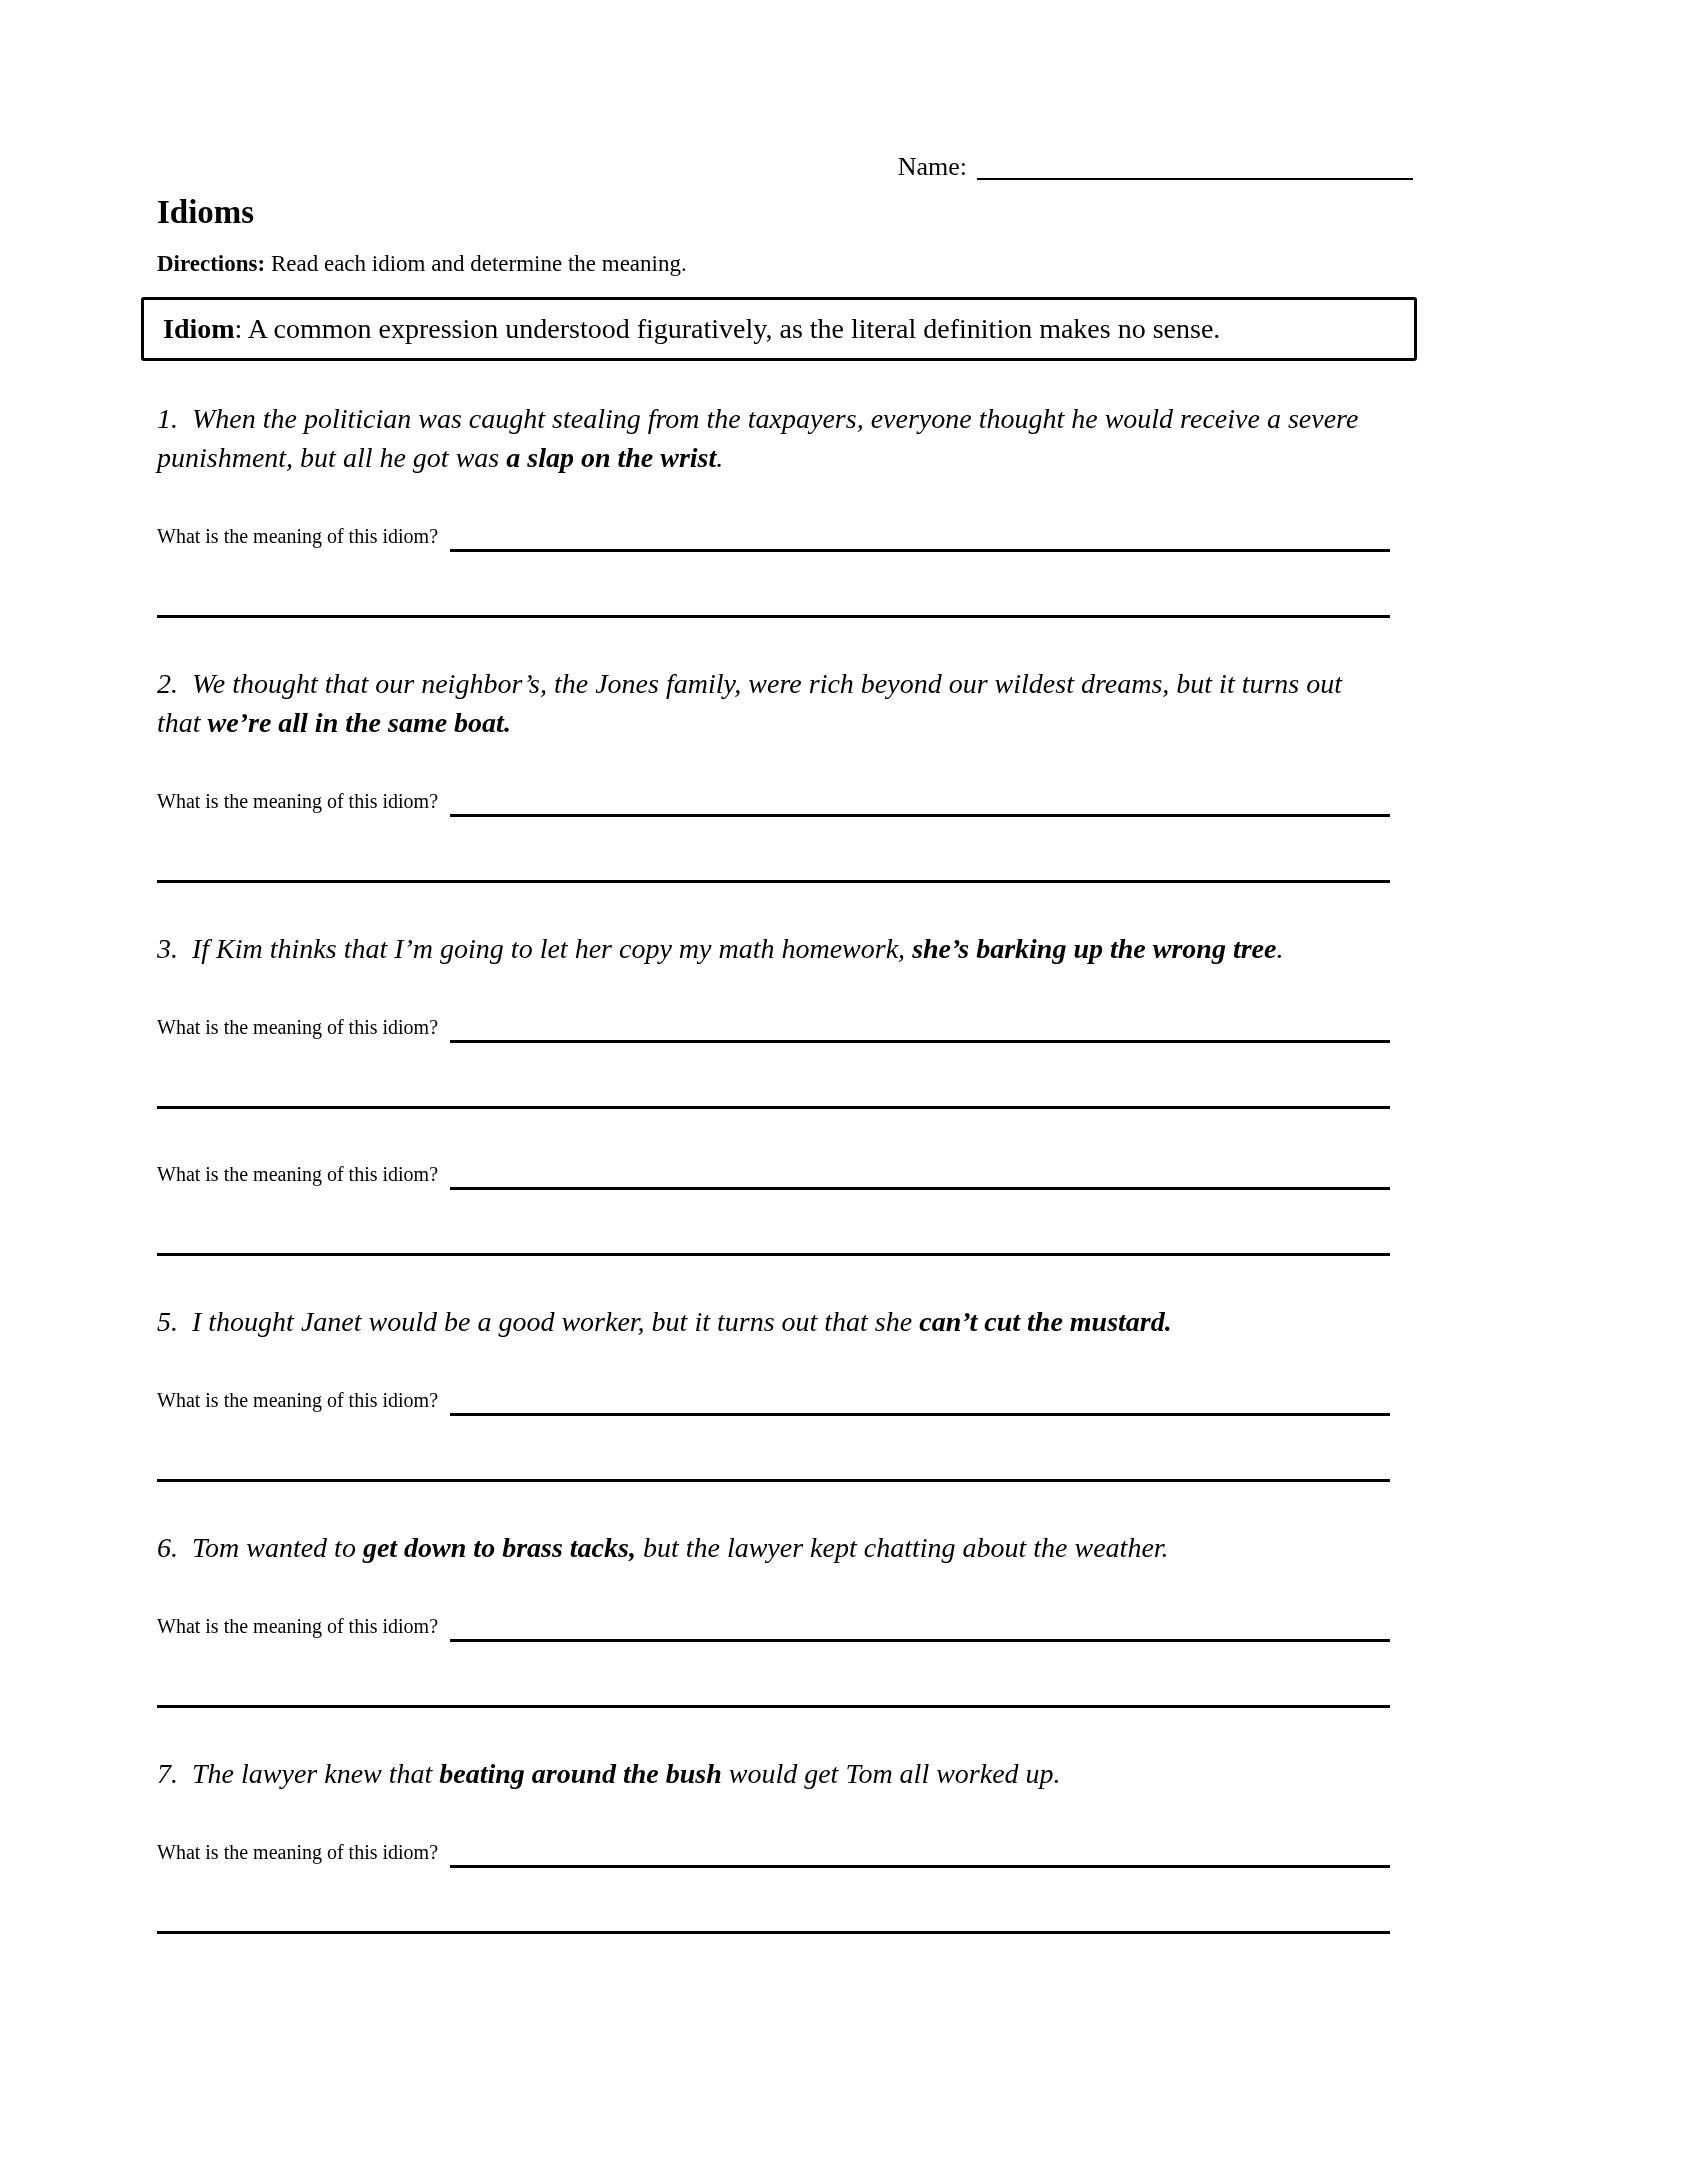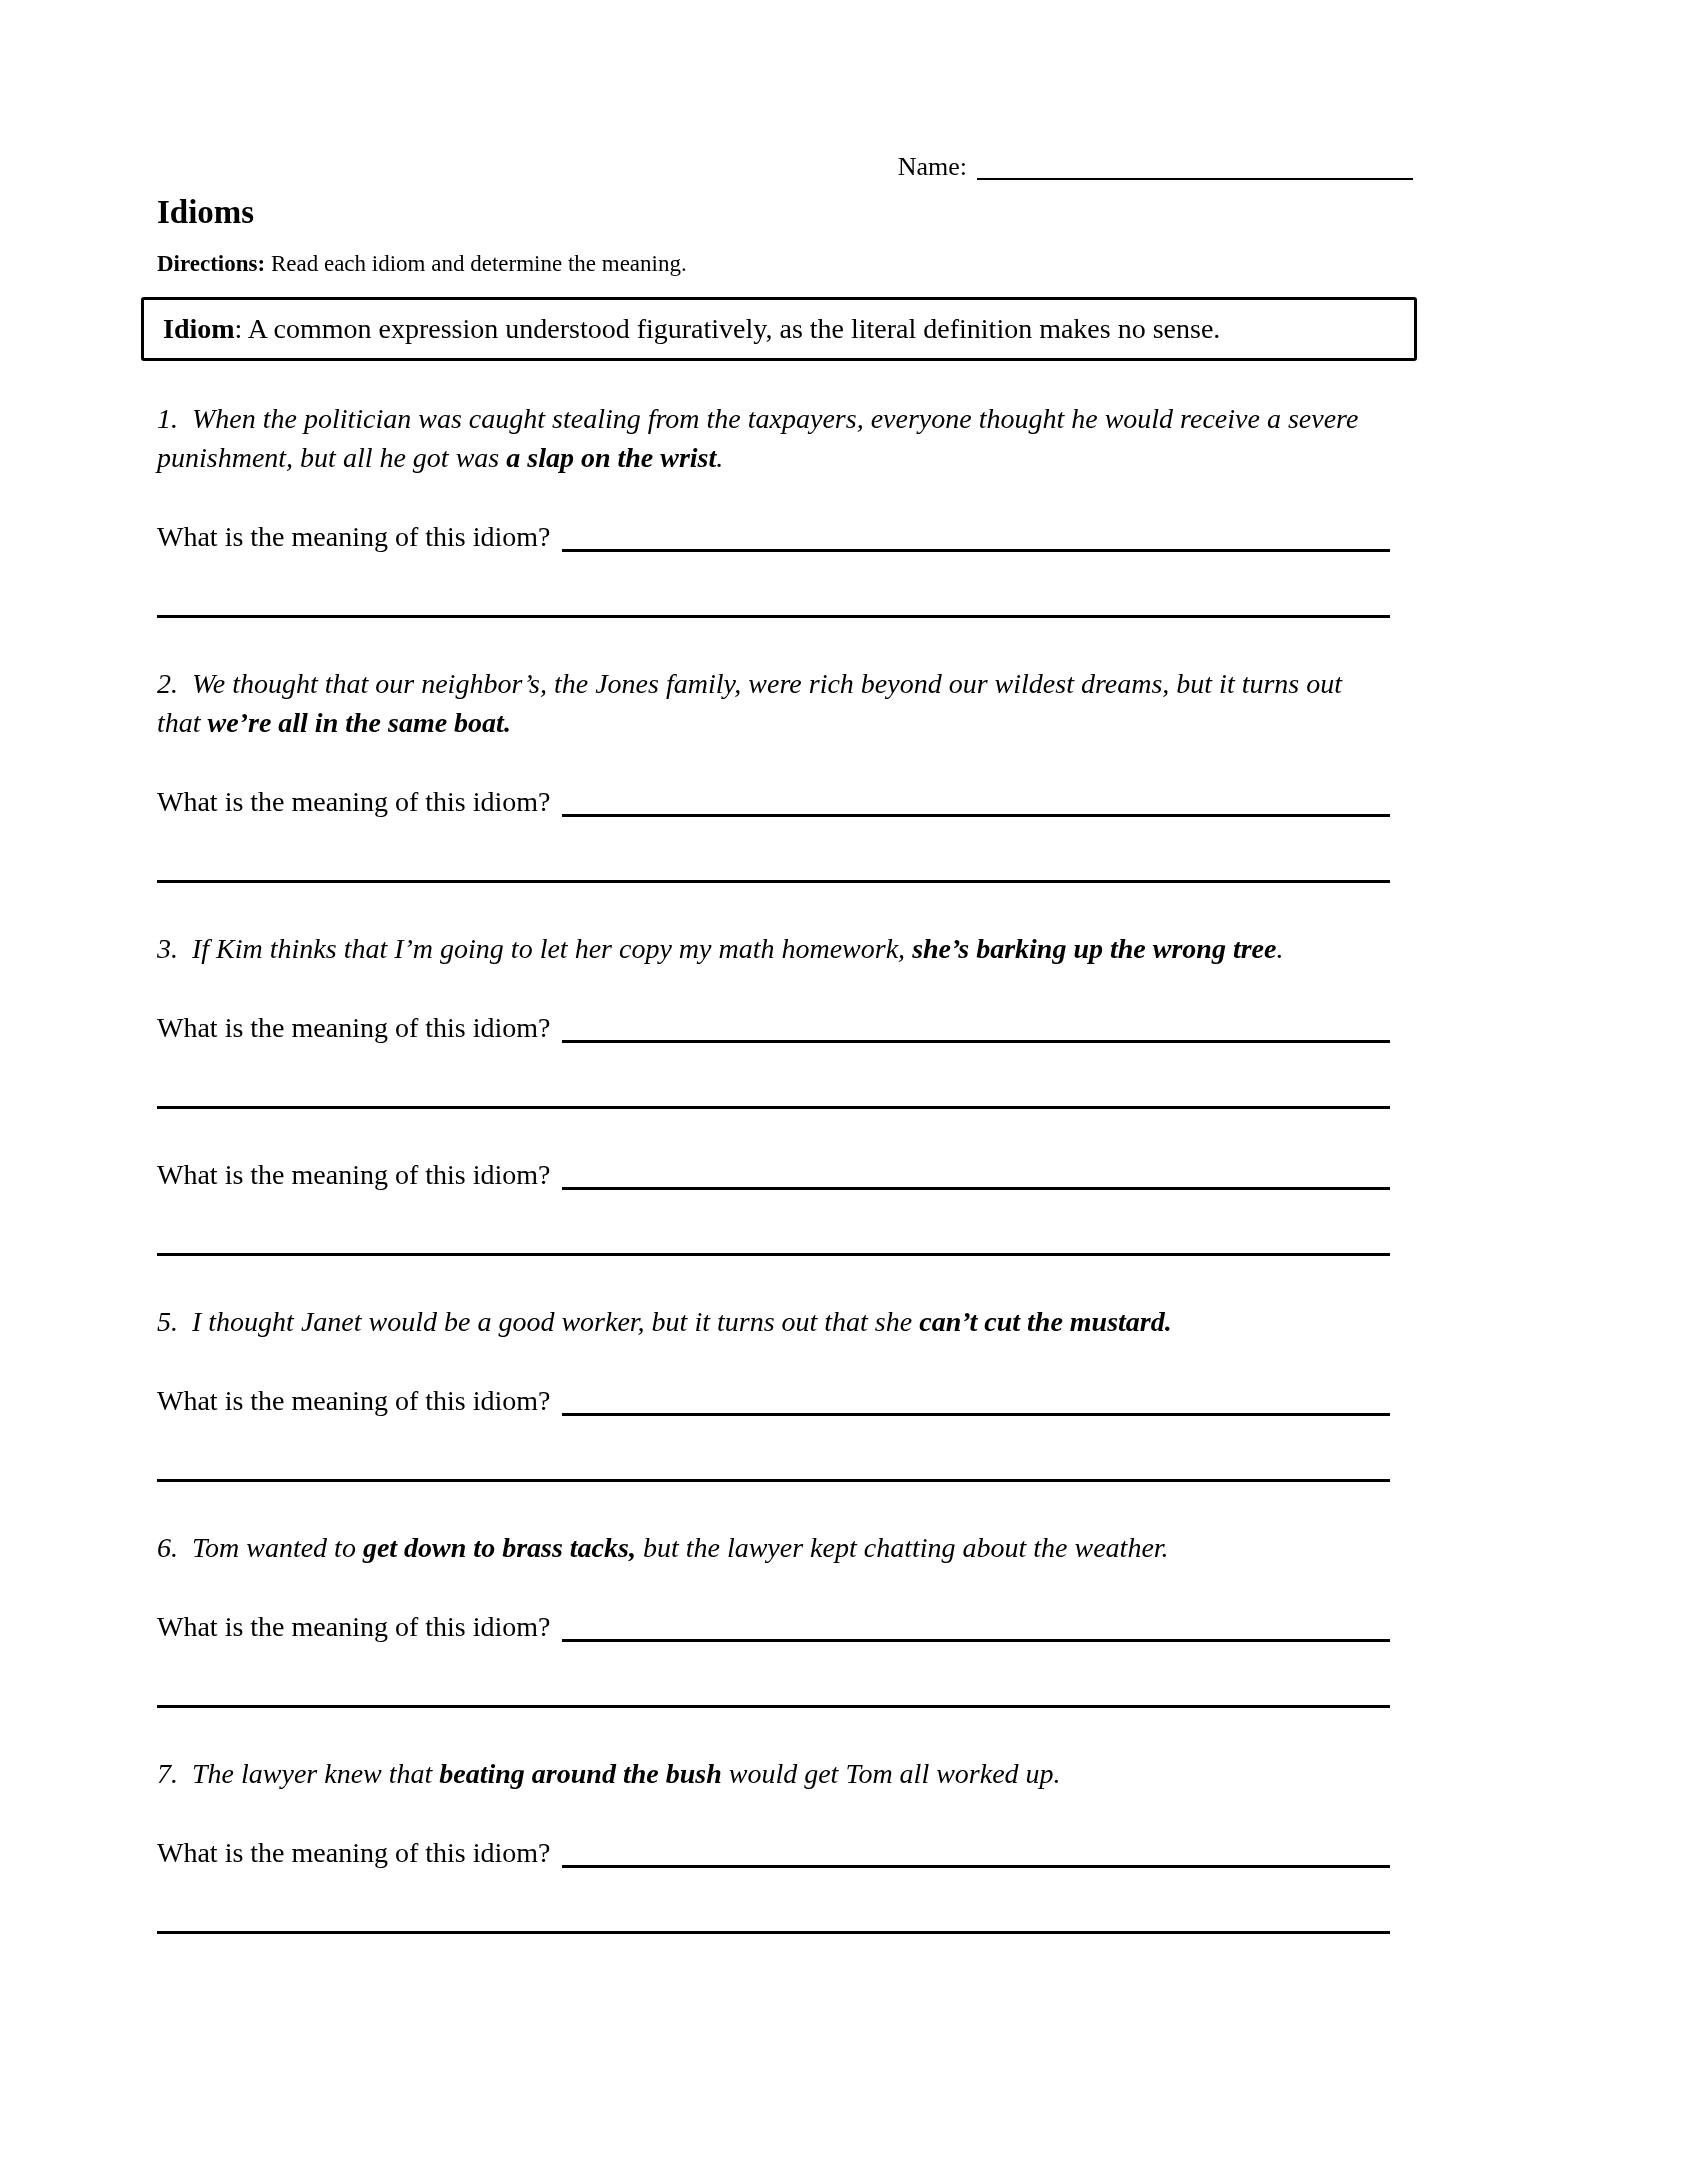--- a/index.html
+++ b/index.html
@@ -70,21 +70,21 @@
     font-size: 28px;
     line-height: 39px;
     white-space: pre-wrap;
     font-style: italic;
   }
   .sentence .seg-bold { font-weight: bold; }
   .prompt-row {
     display: flex;
     align-items: flex-end;
     margin-top: 40px;
-    font-size: 28px;
+    font-size: 20px;
     line-height: 39px;
   }
   .prompt-label { white-space: nowrap; }
   .answer-line-inline {
     flex: 1;
     border-bottom: 3px solid #000;
     margin-left: 12px;
     margin-bottom: 4px;
     height: 1px;
   }

